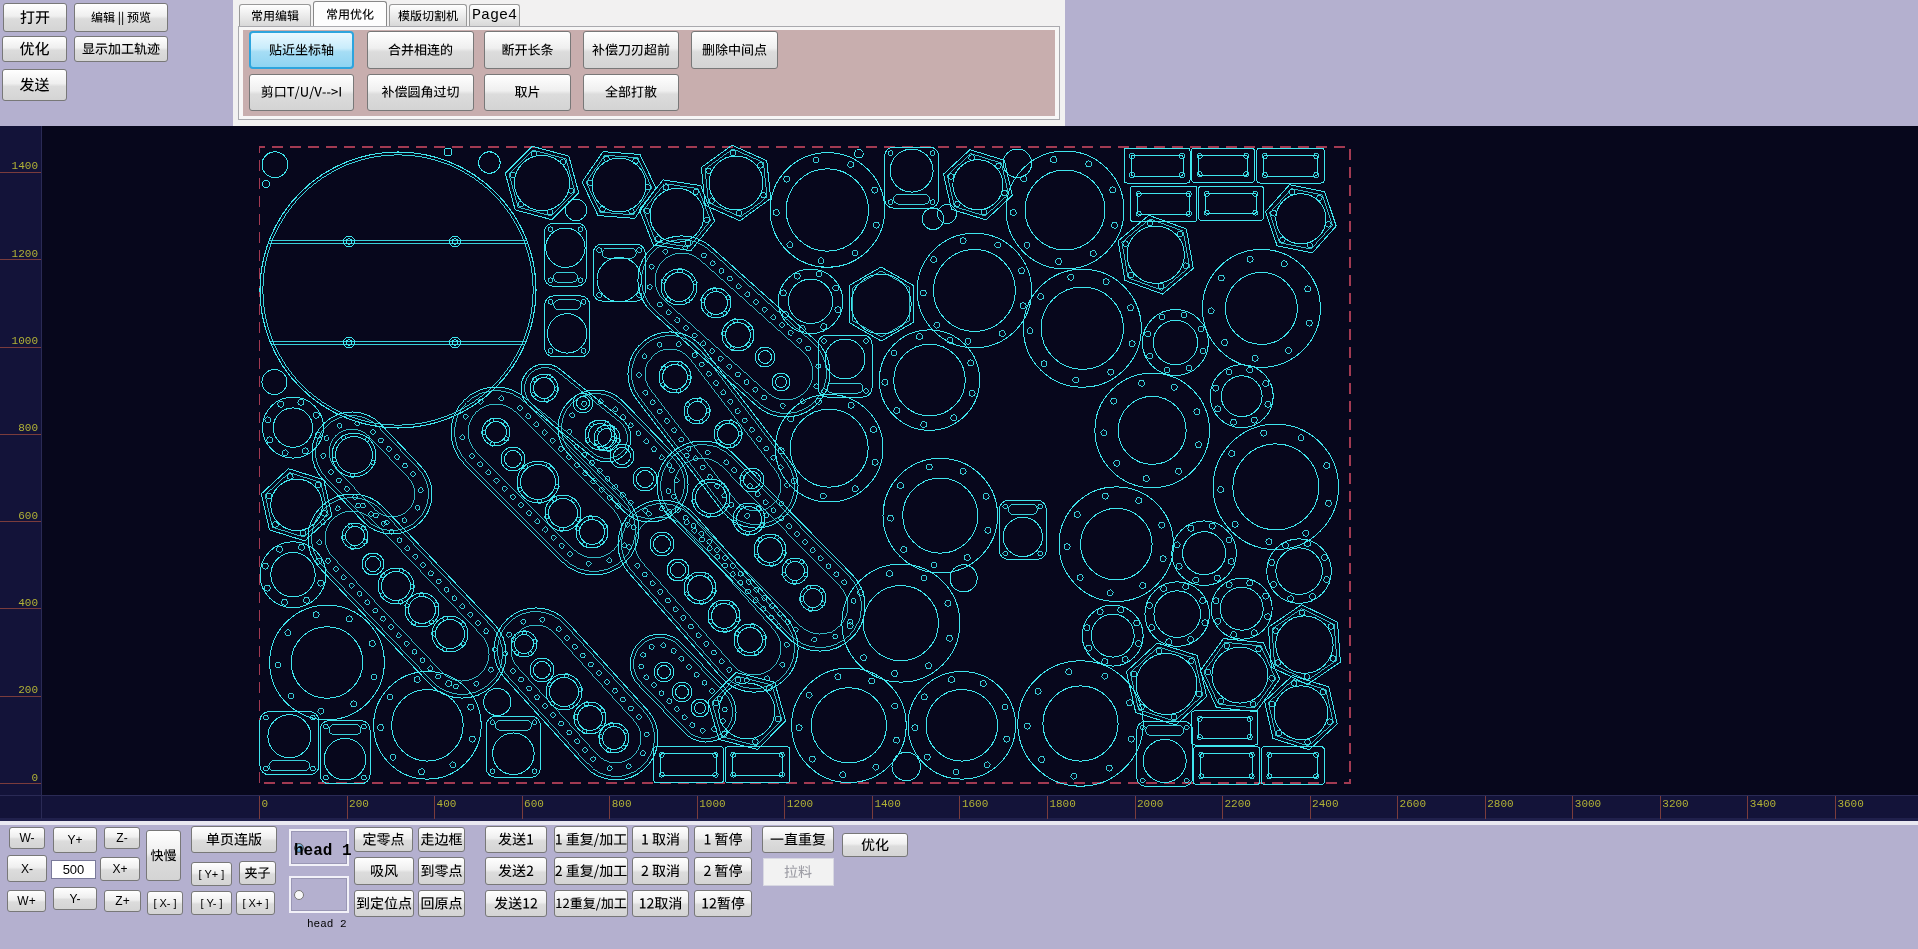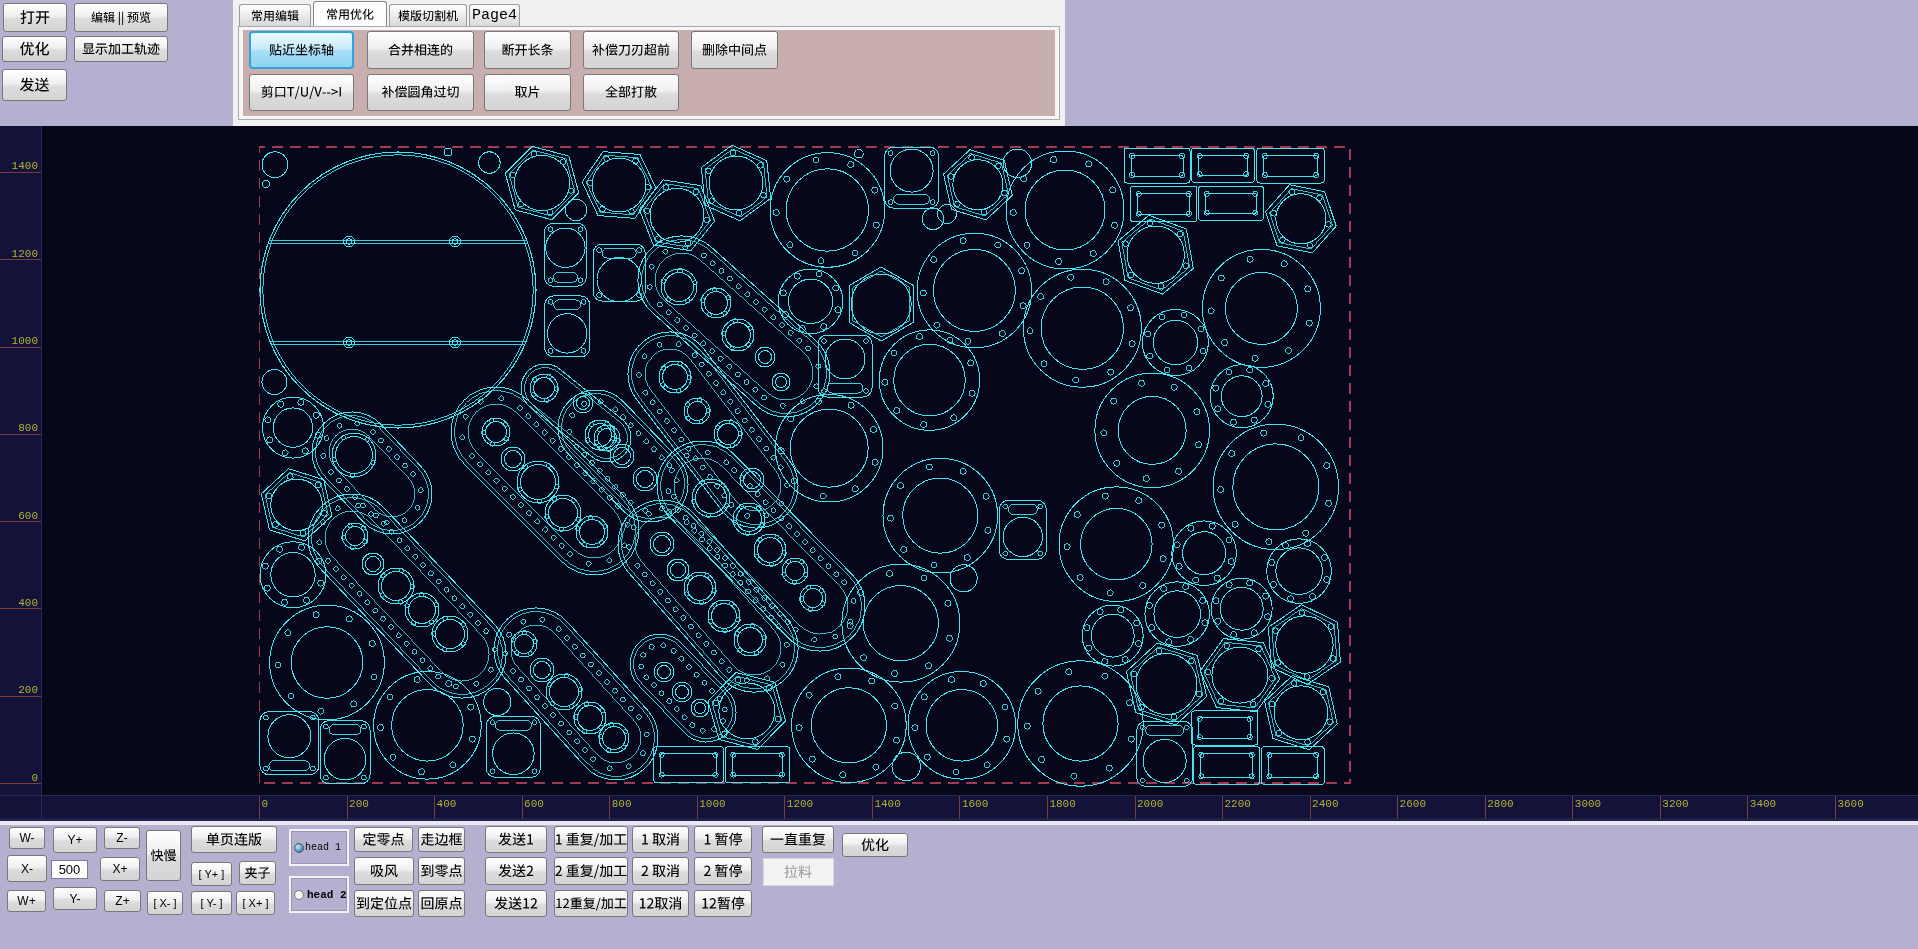--- a/index.html
+++ b/index.html
@@ -50,28 +50,28 @@
 <div style="position:absolute;left:762px;top:826px;width:72px;height:27px;background:linear-gradient(to bottom,#ffffff 0%,#efefef 45%,#dcdcdc 55%,#d4d4d4 100%);border:1px solid #787878;border-radius:3px;box-sizing:border-box;"></div>
 <div style="position:absolute;left:842px;top:833px;width:66px;height:24px;background:linear-gradient(to bottom,#ffffff 0%,#efefef 45%,#dcdcdc 55%,#d4d4d4 100%);border:1px solid #787878;border-radius:3px;box-sizing:border-box;"></div>
 <div style="position:absolute;left:485px;top:857px;width:62px;height:28px;background:linear-gradient(to bottom,#ffffff 0%,#efefef 45%,#dcdcdc 55%,#d4d4d4 100%);border:1px solid #787878;border-radius:3px;box-sizing:border-box;"></div>
 <div style="position:absolute;left:554px;top:857px;width:74px;height:28px;background:linear-gradient(to bottom,#ffffff 0%,#efefef 45%,#dcdcdc 55%,#d4d4d4 100%);border:1px solid #787878;border-radius:3px;box-sizing:border-box;"></div>
 <div style="position:absolute;left:632px;top:857px;width:57px;height:28px;background:linear-gradient(to bottom,#ffffff 0%,#efefef 45%,#dcdcdc 55%,#d4d4d4 100%);border:1px solid #787878;border-radius:3px;box-sizing:border-box;"></div>
 <div style="position:absolute;left:694px;top:857px;width:58px;height:28px;background:linear-gradient(to bottom,#ffffff 0%,#efefef 45%,#dcdcdc 55%,#d4d4d4 100%);border:1px solid #787878;border-radius:3px;box-sizing:border-box;"></div>
 <div style="position:absolute;left:485px;top:890px;width:62px;height:27px;background:linear-gradient(to bottom,#ffffff 0%,#efefef 45%,#dcdcdc 55%,#d4d4d4 100%);border:1px solid #787878;border-radius:3px;box-sizing:border-box;"></div>
 <div style="position:absolute;left:554px;top:890px;width:74px;height:27px;background:linear-gradient(to bottom,#ffffff 0%,#efefef 45%,#dcdcdc 55%,#d4d4d4 100%);border:1px solid #787878;border-radius:3px;box-sizing:border-box;"></div>
 <div style="position:absolute;left:632px;top:890px;width:57px;height:27px;background:linear-gradient(to bottom,#ffffff 0%,#efefef 45%,#dcdcdc 55%,#d4d4d4 100%);border:1px solid #787878;border-radius:3px;box-sizing:border-box;"></div>
 <div style="position:absolute;left:694px;top:890px;width:58px;height:27px;background:linear-gradient(to bottom,#ffffff 0%,#efefef 45%,#dcdcdc 55%,#d4d4d4 100%);border:1px solid #787878;border-radius:3px;box-sizing:border-box;"></div>
-<div style="position:absolute;left:51px;top:860px;width:37px;height:19px;background:#fff;border:1px solid #7a7a9a;box-sizing:border-box;display:flex;align-items:center;justify-content:center;font-size:13px;font-family:'Liberation Sans',sans-serif;">500</div>
+<div style="position:absolute;left:51px;top:860px;width:45px;height:19px;background:#fff;border:1px solid #7a7a9a;box-sizing:border-box;display:flex;align-items:center;justify-content:center;font-size:13px;font-family:'Liberation Sans',sans-serif;">500</div>
 <div style="position:absolute;left:763px;top:858px;width:71px;height:28px;background:#f2f2f2;border:1px solid #d8d8e2;box-sizing:border-box;"></div>
 <div style="position:absolute;left:289px;top:829px;width:60px;height:37px;background:#b4b0cf;border:2px solid #f2f1f8;box-shadow:inset 0 0 0 1px #9a97b5;box-sizing:border-box;"></div>
 <div style="position:absolute;left:294px;top:843px;width:8px;height:8px;border-radius:50%;background:radial-gradient(circle at 35% 35%, #bfe8fa, #1560a8);border:1px solid #555;"></div>
-<div style="position:absolute;left:305px;top:842px;font-size:10px;font-weight:normal;font-family:'Liberation Mono',monospace;color:#000;">head 1</div>
+<div style="position:absolute;left:294px;top:842px;font-size:16px;font-weight:bold;font-family:'Liberation Mono',monospace;color:#000;">head 1</div>
 <div style="position:absolute;left:289px;top:876px;width:60px;height:37px;background:#b4b0cf;border:2px solid #f2f1f8;box-shadow:inset 0 0 0 1px #9a97b5;box-sizing:border-box;"></div>
 <div style="position:absolute;left:294px;top:890px;width:8px;height:8px;border-radius:50%;background:#f8f8f8;border:1px solid #777;"></div>
-<div style="position:absolute;left:307px;top:889px;font-size:11px;font-weight:bold;font-family:'Liberation Mono',monospace;color:#000;">head 2</div>
+<div style="position:absolute;left:307px;top:918px;font-size:11px;font-weight:normal;font-family:'Liberation Mono',monospace;color:#000;">head 2</div>
 <svg style="position:absolute;left:0;top:0;" width="1918" height="821" viewBox="0 0 1918 821" shape-rendering="crispEdges">
     <rect x="0" y="126" width="1918" height="695" fill="#07071c"></rect>
     <rect x="0" y="126" width="41" height="693" fill="#131339"></rect>
     <rect x="0" y="795" width="1918" height="23" fill="#131339"></rect>
     <rect x="0" y="818" width="1918" height="3" fill="#20204c"></rect>
     <line x1="41.5" y1="126" x2="41.5" y2="819" stroke="#2a2a55" stroke-width="1"></line>
     <line x1="0" y1="795.5" x2="1918" y2="795.5" stroke="#2a2a55" stroke-width="1"></line>
     <line x1="0" y1="172.4" x2="41" y2="172.4" stroke="#7a3c3c" stroke-width="1"></line>
     <text x="38" y="169.4" fill="#b2b236" font-size="11" text-anchor="end" font-family="Liberation Mono,monospace">1400</text>
     <line x1="0" y1="259.7" x2="41" y2="259.7" stroke="#7a3c3c" stroke-width="1"></line>

